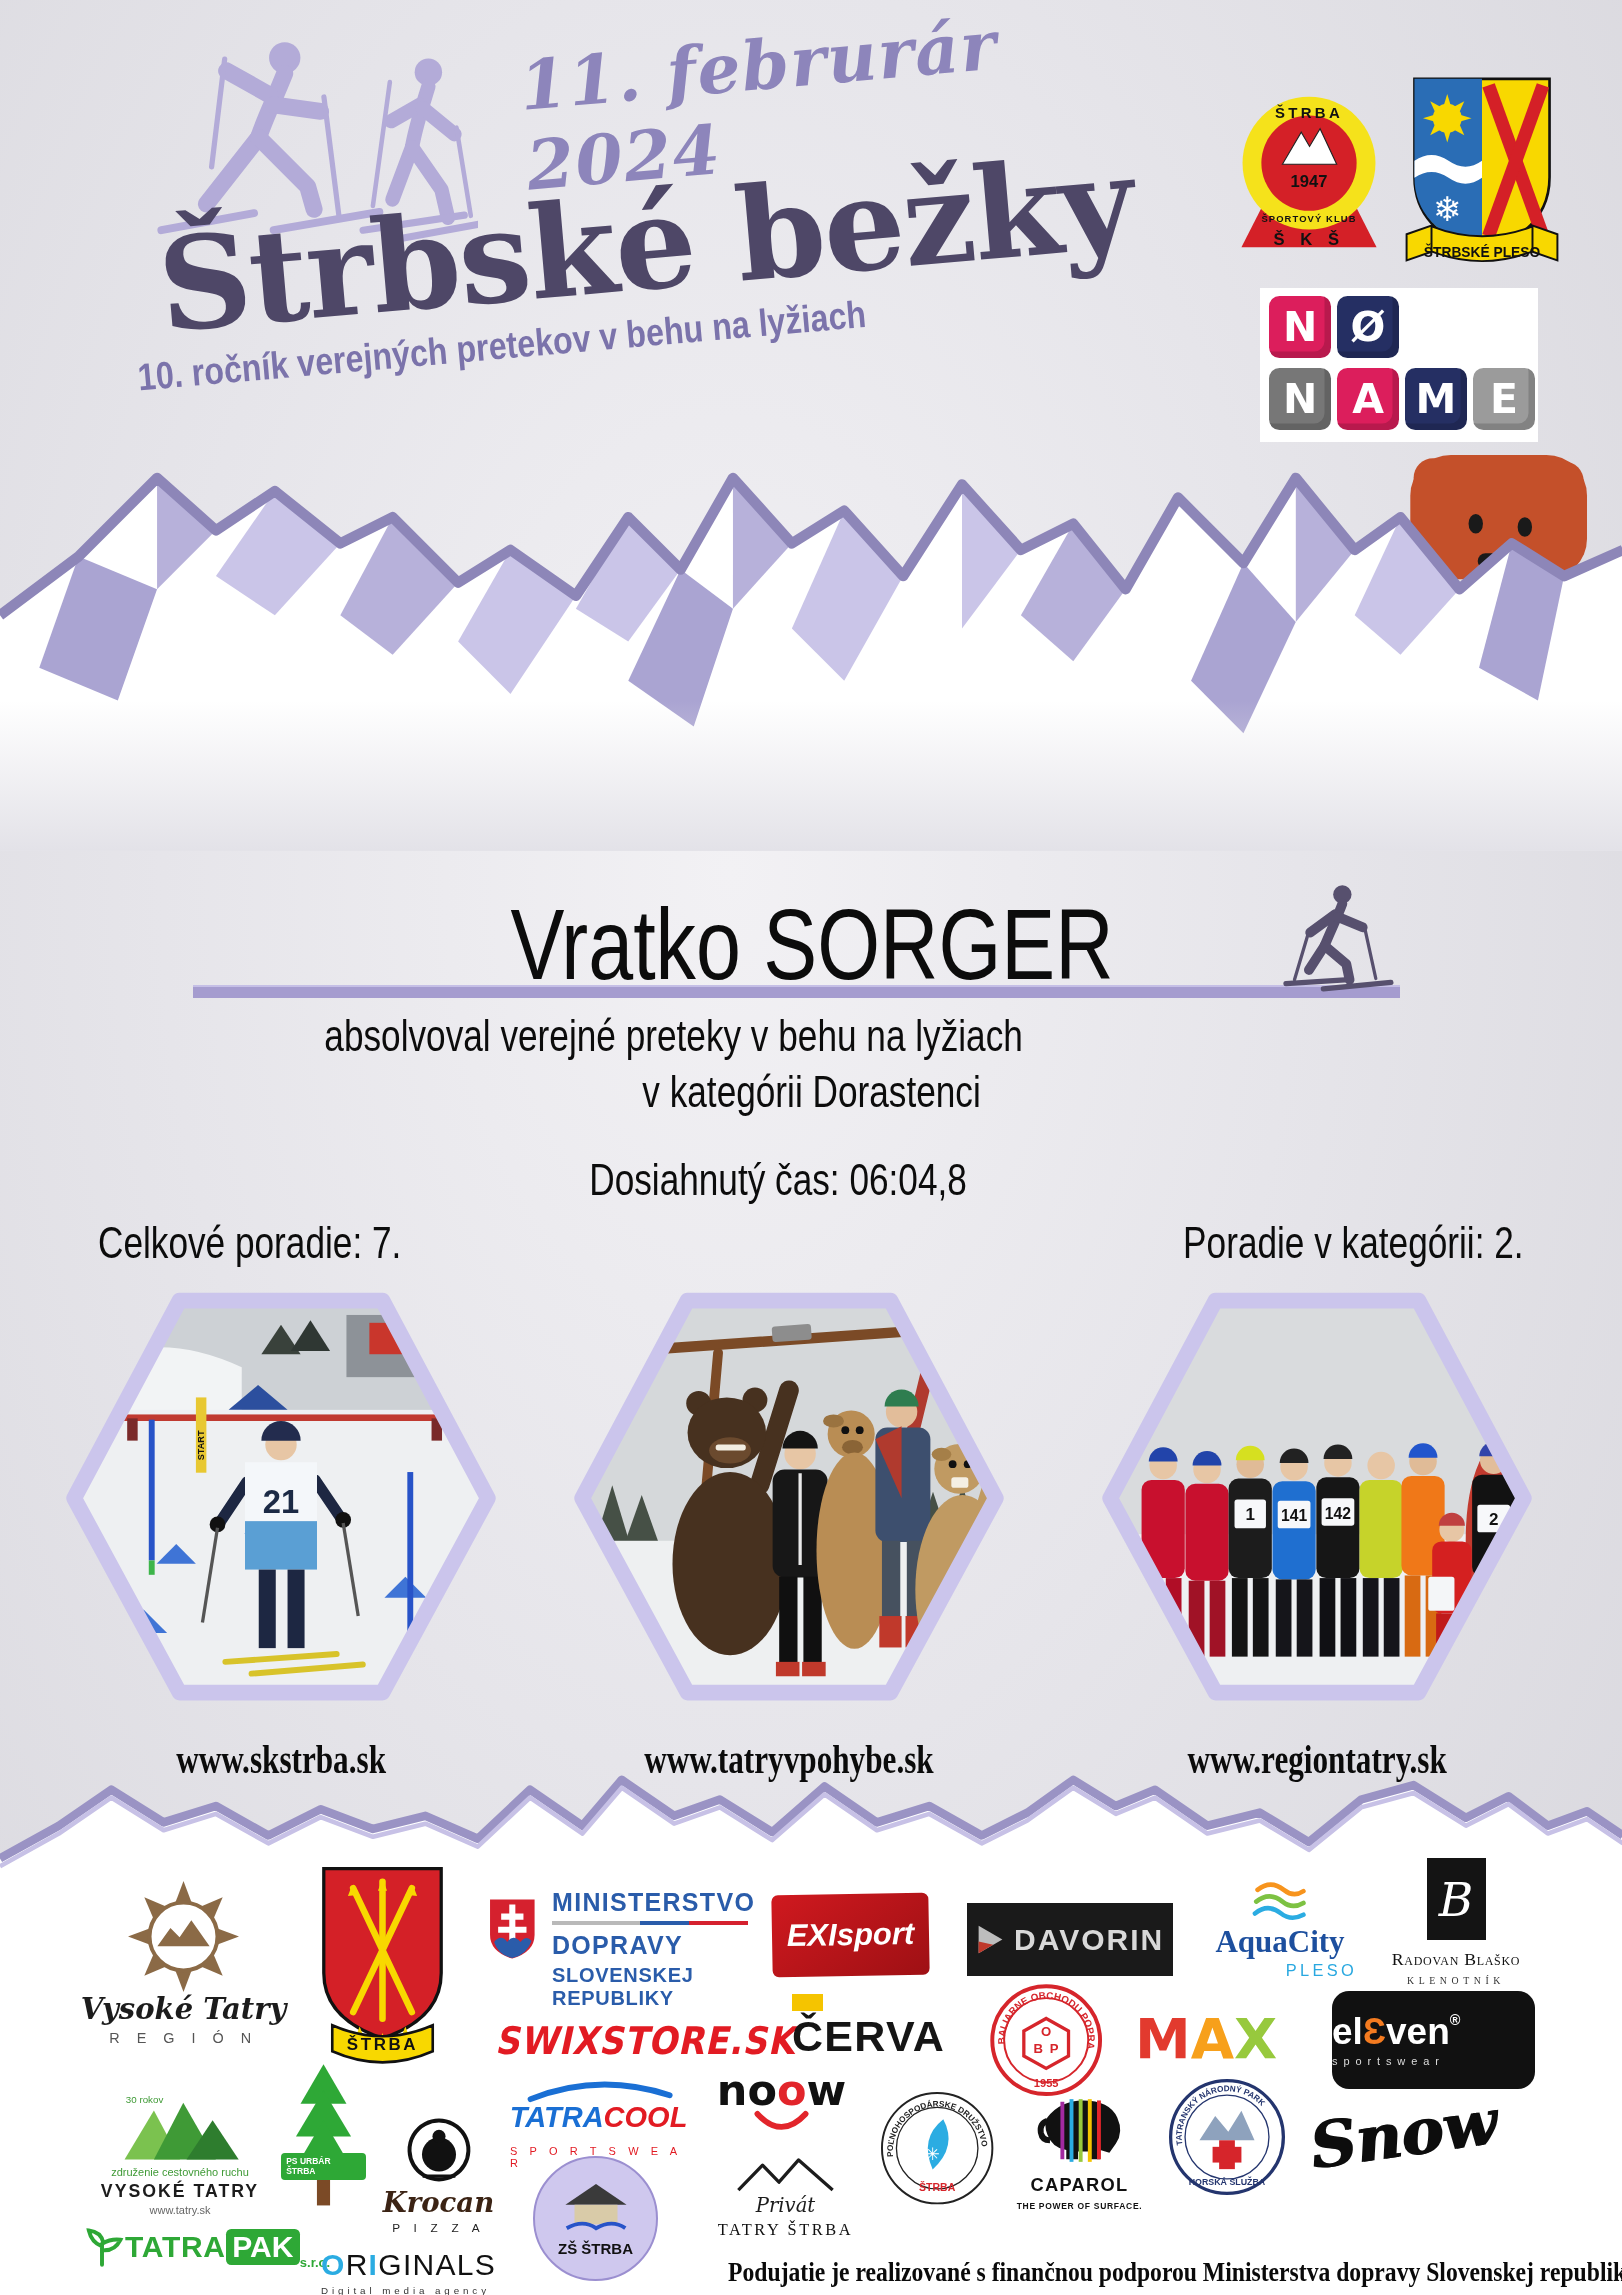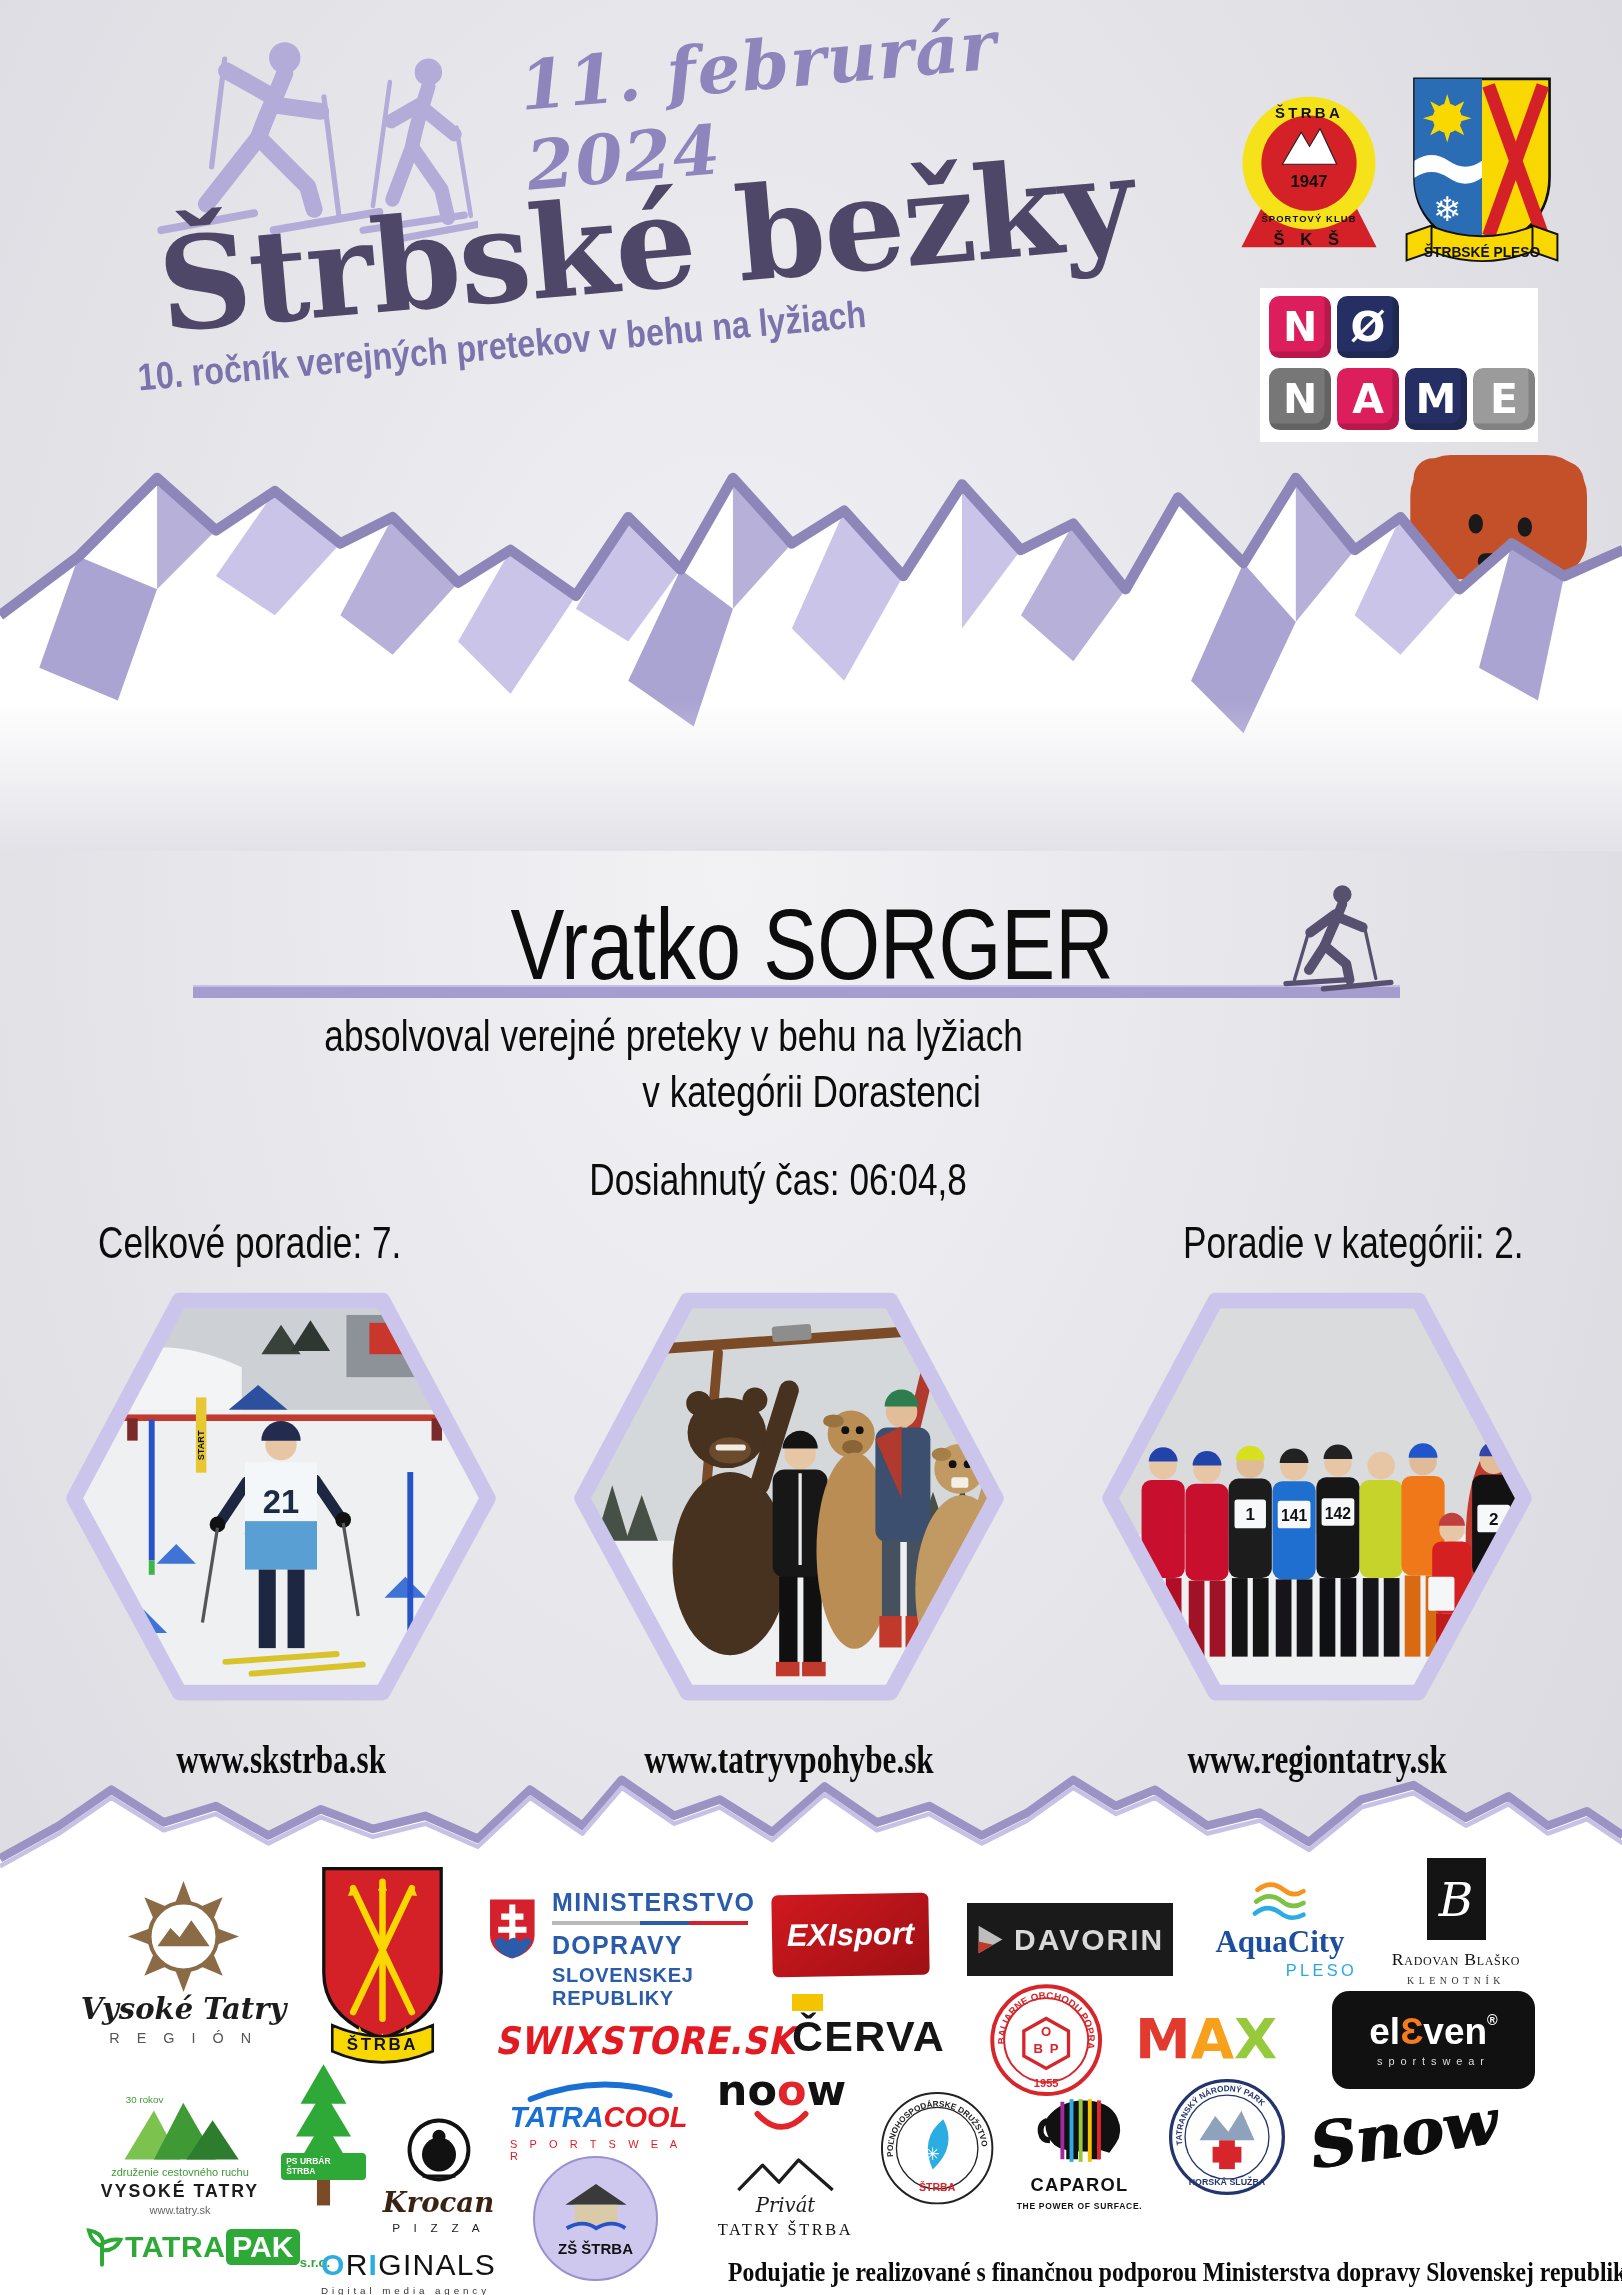--- a/index.html
+++ b/index.html
@@ -552,21 +552,21 @@
       <text x="12" y="14" font-size="20" font-weight="bold" fill="#d6252b" text-anchor="middle">P</text>
     </g>
     <text x="87" y="158" font-size="17" font-weight="bold" fill="#d6252b" text-anchor="middle" font-family="Liberation Sans,sans-serif">1955</text>
   </svg>
 
   <div class="abs" style="left:1135px;top:2006px;font-weight:900;font-size:56px;font-family:'DejaVu Sans',sans-serif">
     <span style="color:#e23a2e">M</span><span style="color:#f7a01b">A</span><span style="color:#97c93d">X</span>
   </div>
 
   <div class="abs" style="left:1332px;top:1991px;width:203px;height:98px;background:#111;border-radius:17px;
-       display:flex;flex-direction:column;align-items:center;justify-content:center">
+       display:flex;flex-direction:column;justify-content:center">
     <div style="font-weight:700;font-size:37px;color:#fff;line-height:1">
       <span>el</span><span style="color:#f47b20">Ɛ</span><span>ven</span><span style="font-size:14.4px;vertical-align:top">®</span>
     </div>
     <div style="color:#ddd;font-size:11px;letter-spacing:5.9px;margin-top:5.2px">sportswear</div>
   </div>
 
   <div class="lg" style="left:98px;top:2091px;width:164px">
     <svg width="124" height="75" viewBox="0 0 190 115">
       <text x="12" y="18" font-size="15" fill="#3f9a36" font-family="Liberation Sans,sans-serif">30 rokov</text>
       <polygon points="10,105 55,30 95,105" fill="#7bc24f"></polygon>
@@ -599,21 +599,21 @@
     <div style="font-size:11.8px;letter-spacing:5.2px;color:#222;margin-top:2.6px">P I Z Z A</div>
   </div>
 
   <div class="lg" style="left:510px;top:2081px;width:177px">
     <svg width="151" height="22" viewBox="0 0 230 34">
       <path d="M10,28 Q115,-14 225,22" fill="none" stroke="#1a6fd4" stroke-width="9" stroke-linecap="round"></path>
     </svg>
     <div style="font-style:italic;font-weight:900;font-size:29px;line-height:1">
       <span style="color:#1a6fd4">TATRA</span><span style="color:#e21b23">COOL</span>
     </div>
-    <div style="color:#e21b23;font-size:11px;letter-spacing:4.6px;margin-top:6px">S P O R T S W E A R</div>
+    <div style="color:#e21b23;font-size:11px;letter-spacing:4.6px;margin-top:13px">S P O R T S W E A R</div>
   </div>
 
   <div class="abs" style="left:533px;top:2156px;width:121px;height:121px;border-radius:50%;
        background:#cfc8ee;border:2.6px solid #9b8fd0;display:flex;flex-direction:column;align-items:center;justify-content:center">
     <svg width="72" height="56" viewBox="0 0 110 86">
       <polygon points="8,38 55,6 102,38" fill="#3a3a3a"></polygon>
       <rect x="22" y="38" width="66" height="30" fill="#d9cba8"></rect>
       <path d="M10,74 q25,-14 45,0 q25,-14 45,0" fill="none" stroke="#2753c8" stroke-width="6"></path>
     </svg>
     <div style="font-size:15px;font-weight:700;color:#111;margin-top:3.9px">ZŠ ŠTRBA</div>

